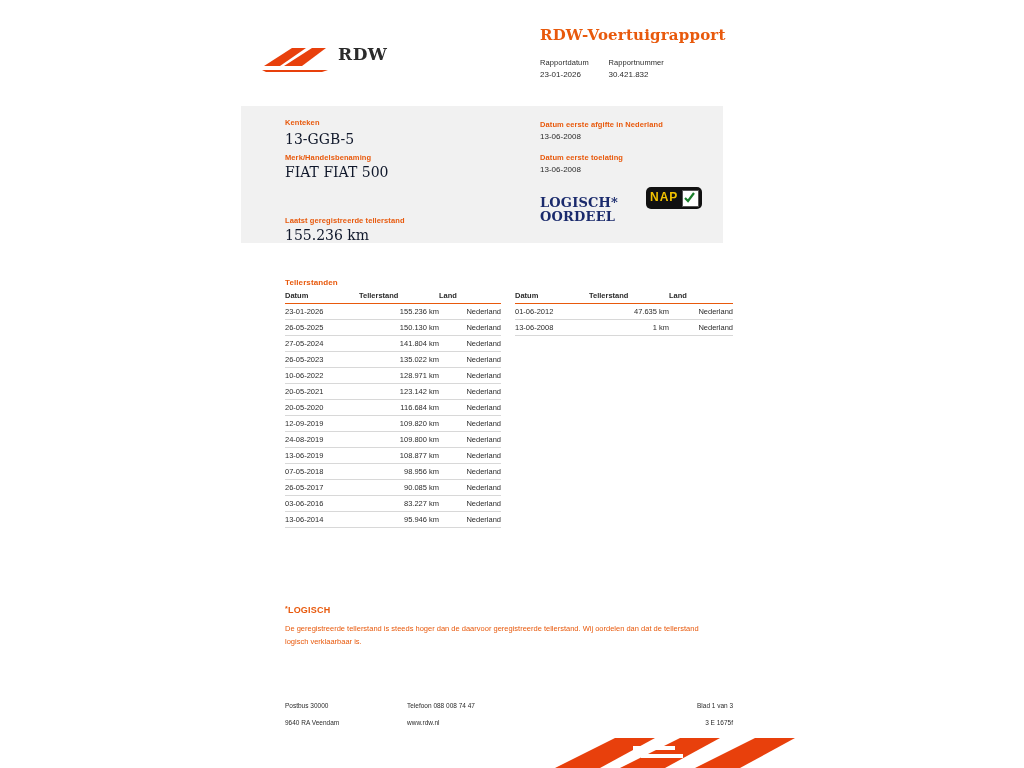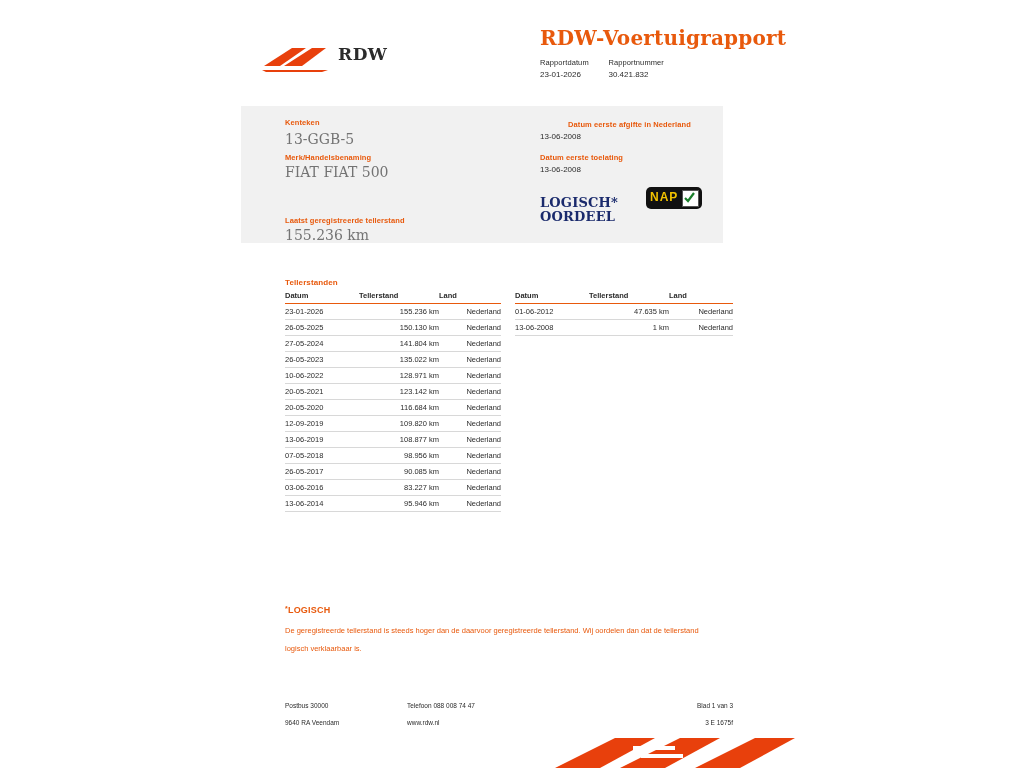--- a/index.html
+++ b/index.html
@@ -47,21 +47,21 @@
     font-size: 17px;
     letter-spacing: 0.5px;
     color: #2b2b2b;
   }
 
   .report-title {
     position: absolute;
     left: 540px;
     top: 26px;
     font-family: "DejaVu Serif", serif;
-    font-size: 20px;
+    font-size: 15px;
     font-weight: bold;
     color: #e8590c;
     letter-spacing: 0.2px;
   }
 
   .meta-row {
     position: absolute;
     left: 540px;
     top: 58px;
     width: 300px;
@@ -99,38 +99,38 @@
     font-size: 7.5px;
     font-weight: bold;
     color: #e8590c;
     letter-spacing: 0.1px;
     white-space: nowrap;
   }
   .sp-value {
     position: absolute;
     font-family: "DejaVu Serif", serif;
     font-size: 14px;
-    color: #737373;
+    color: #0f172a;
     white-space: nowrap;
   }
   .sp-value-small {
     position: absolute;
     font-size: 8px;
     color: #2b2b2b;
     white-space: nowrap;
   }
 
   #lbl-kenteken { left: 44px; top: 12px; }
   #val-kenteken { left: 44px; top: 25px; }
   #lbl-merk     { left: 44px; top: 47px; }
   #val-merk     { left: 44px; top: 58px; }
   #lbl-teller   { left: 44px; top: 110px; }
   #val-teller   { left: 44px; top: 121px; }
 
-  #lbl-afgifte { left: 299px; top: 14px; margin-left: 28px; }
+  #lbl-afgifte { left: 299px; top: 14px; }
   #val-afgifte { left: 299px; top: 26px; }
   #lbl-toelat  { left: 299px; top: 47px; }
   #val-toelat  { left: 299px; top: 59px; }
 
   .oordeel {
     position: absolute;
     left: 299px;
     top: 90px;
     font-family: "DejaVu Serif", serif;
     font-weight: bold;
@@ -229,21 +229,21 @@
     color: #e8590c;
     letter-spacing: 0.2px;
   }
   .footnote-title .star {
     font-size: 7px;
     vertical-align: top;
   }
   .footnote-body {
     margin-top: 7px;
     font-size: 7.5px;
-    line-height: 18px;
+    line-height: 13px;
     color: #e8590c;
     width: 415px;
   }
 
   
   .footer {
     position: absolute;
     left: 285px;
     top: 702px;
     width: 448px;
@@ -377,20 +377,25 @@
             <td class="c-date">20-05-2020</td>
             <td class="c-stand">116.684 km</td>
             <td class="c-land">Nederland</td>
           </tr>
           <tr>
             <td class="c-date">12-09-2019</td>
             <td class="c-stand">109.820 km</td>
             <td class="c-land">Nederland</td>
           </tr>
           <tr>
+            <td class="c-date">24-08-2019</td>
+            <td class="c-stand">109.800 km</td>
+            <td class="c-land">Nederland</td>
+          </tr>
+          <tr>
             <td class="c-date">13-06-2019</td>
             <td class="c-stand">108.877 km</td>
             <td class="c-land">Nederland</td>
           </tr>
           <tr>
             <td class="c-date">07-05-2018</td>
             <td class="c-stand">98.956 km</td>
             <td class="c-land">Nederland</td>
           </tr>
           <tr>

